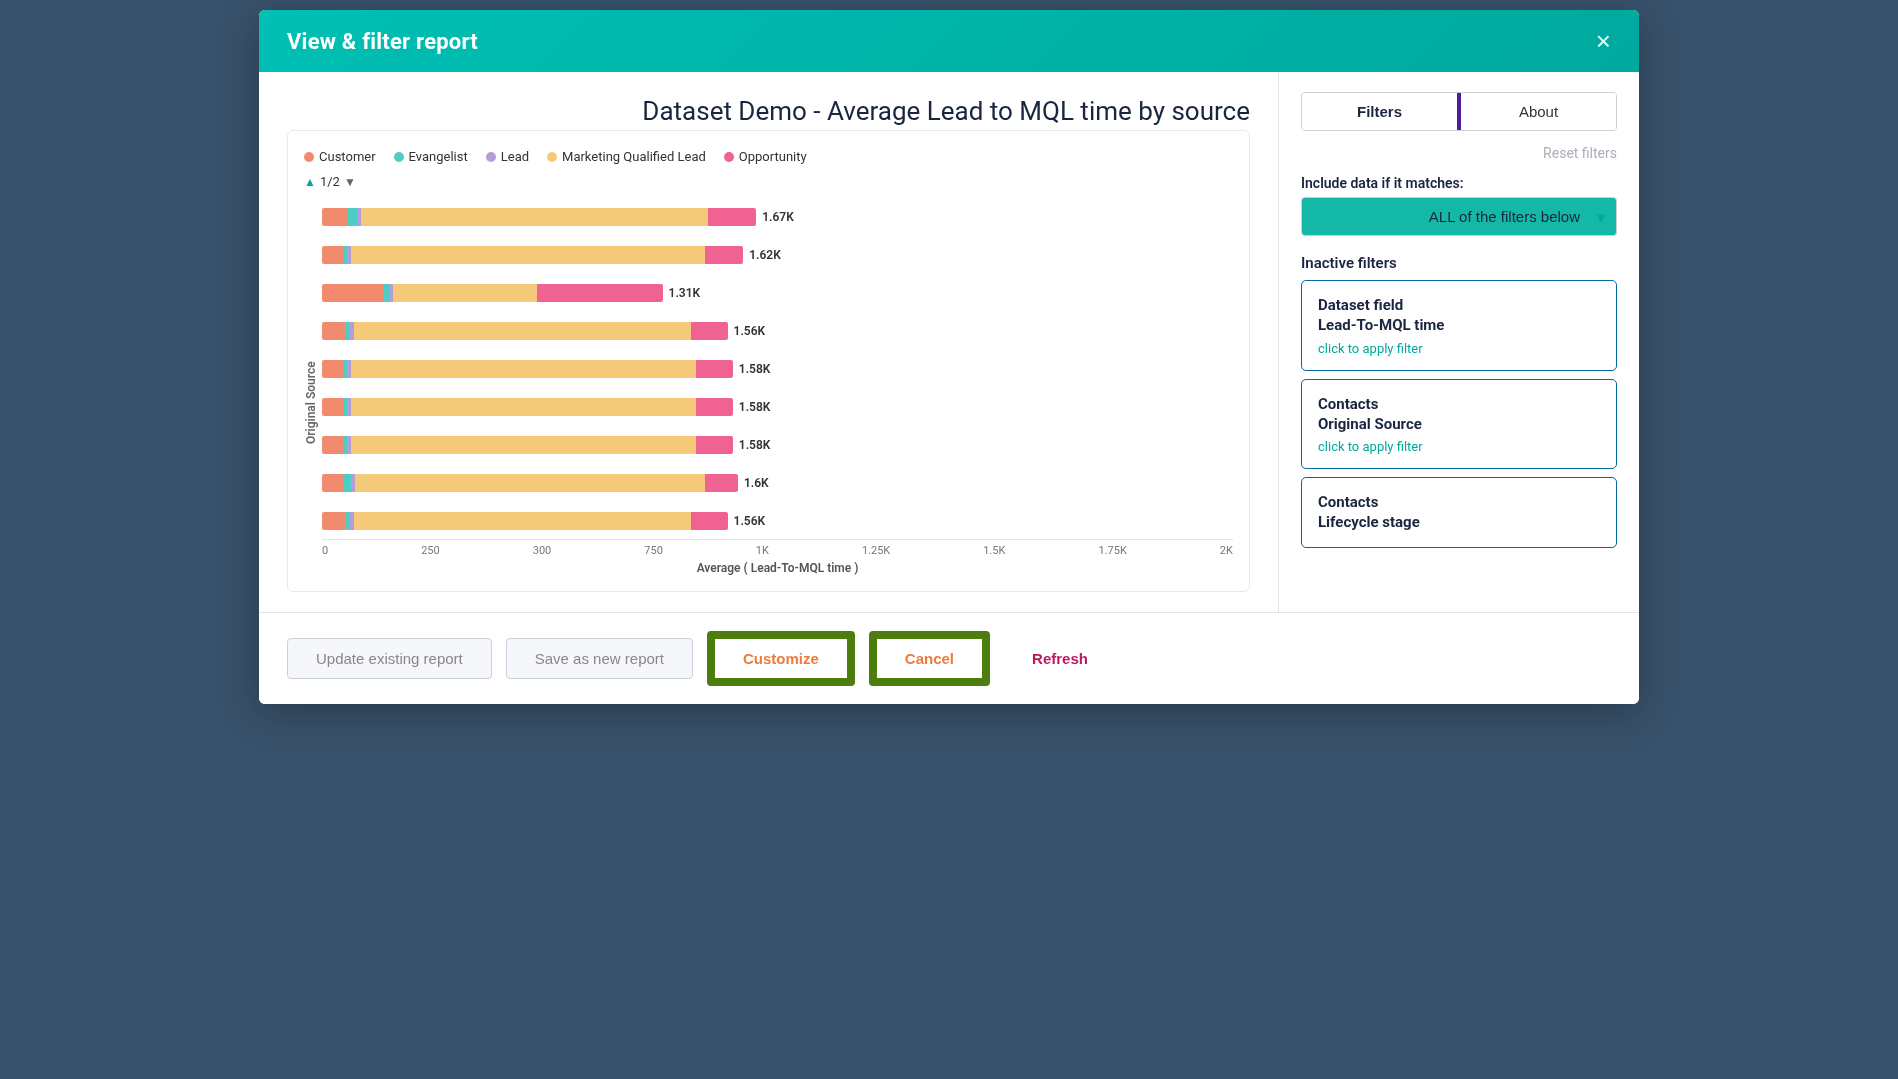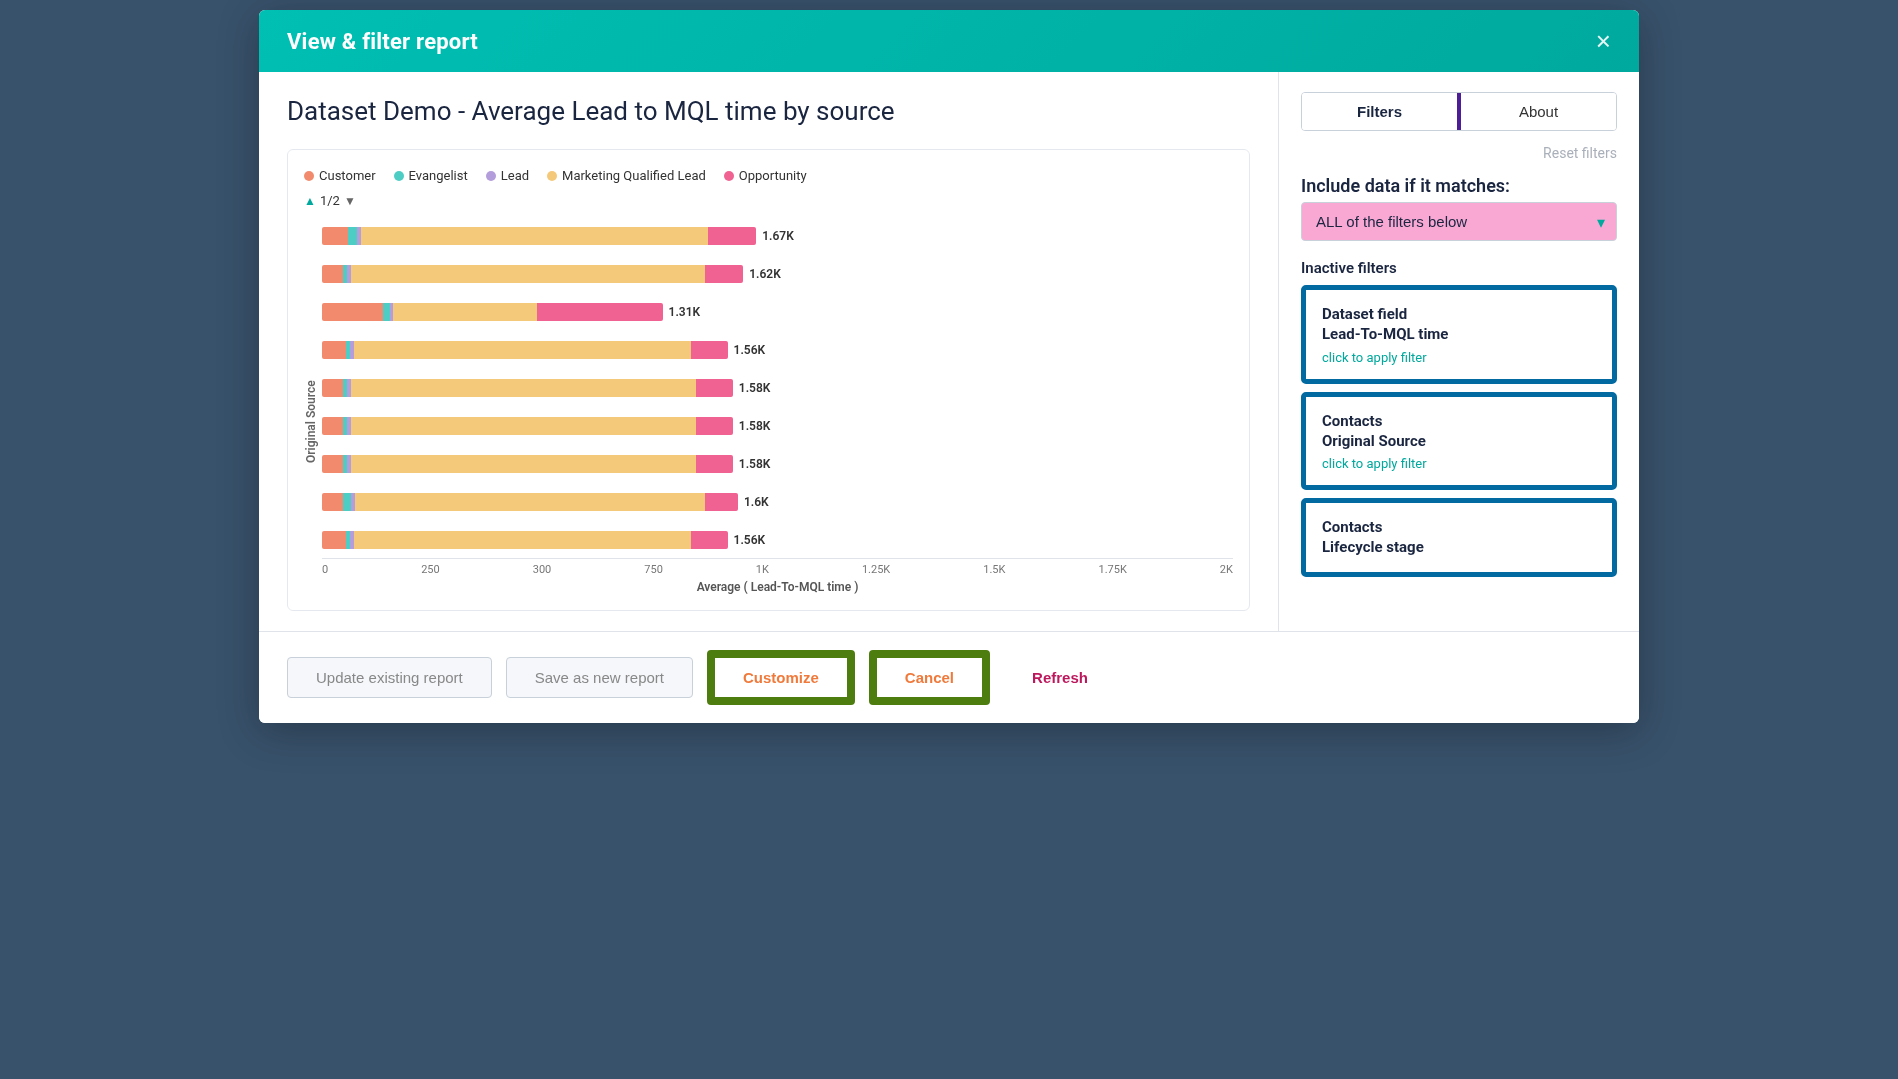--- a/index.html
+++ b/index.html
@@ -62,21 +62,22 @@
     .chart-panel {
       flex: 1;
       background: #fff;
       padding: 24px 28px 20px 28px;
       border-right: 1px solid #e0e4ea;
     }
     .report-title {
       font-size: 26px;
       font-weight: 400;
       color: #1a2540;
-      margin-bottom: 23px;
+      margin-bottom: 4px;
+      text-align: right;
     }
     .chart-area {
       background: #fff;
       border: 1px solid #e5e9ef;
       border-radius: 6px;
       padding: 18px 16px 16px 16px;
     }
     .legend {
       display: flex;
       flex-wrap: wrap;
@@ -227,56 +228,57 @@
     .tab-btn:not(:last-child) {
       border-right: 4px solid #4c1d95;
     }
     .reset-filters-link {
       text-align: right;
       color: #aab0ba;
       font-size: 14px;
       cursor: pointer;
     }
     .filter-match-label {
-      font-size: 18px;
+      font-size: 14px;
       font-weight: 600;
       color: #1a2540;
       margin-bottom: 6px;
     }
     .filter-dropdown-wrap {
       position: relative;
     }
     .filter-dropdown-wrap select {
       width: 100%;
       border: 1px solid #c8d0da;
       border-radius: 4px;
       padding: 10px 36px 10px 14px;
       font-size: 15px;
       color: #1a2540;
-      background: #f9a8d4;
+      background: #14b8a6;
       appearance: none;
       cursor: pointer;
+      text-align: right;
     }
     .dropdown-arrow {
       position: absolute;
       right: 12px;
       top: 50%;
       transform: translateY(-50%);
       color: #00a99d;
       font-size: 16px;
       pointer-events: none;
     }
     .inactive-filters-label {
       font-size: 15px;
       font-weight: 600;
       color: #1a2540;
       margin-top: 4px;
     }
     .filter-card {
-      border: 5px solid #0369a1;
+      border: 1px solid #0369a1;
       border-radius: 5px;
       padding: 14px 16px;
       background: #fff;
       margin-top: 8px;
     }
     .filter-card-title {
       font-size: 15px;
       font-weight: 700;
       color: #1a2540;
       line-height: 1.35;

